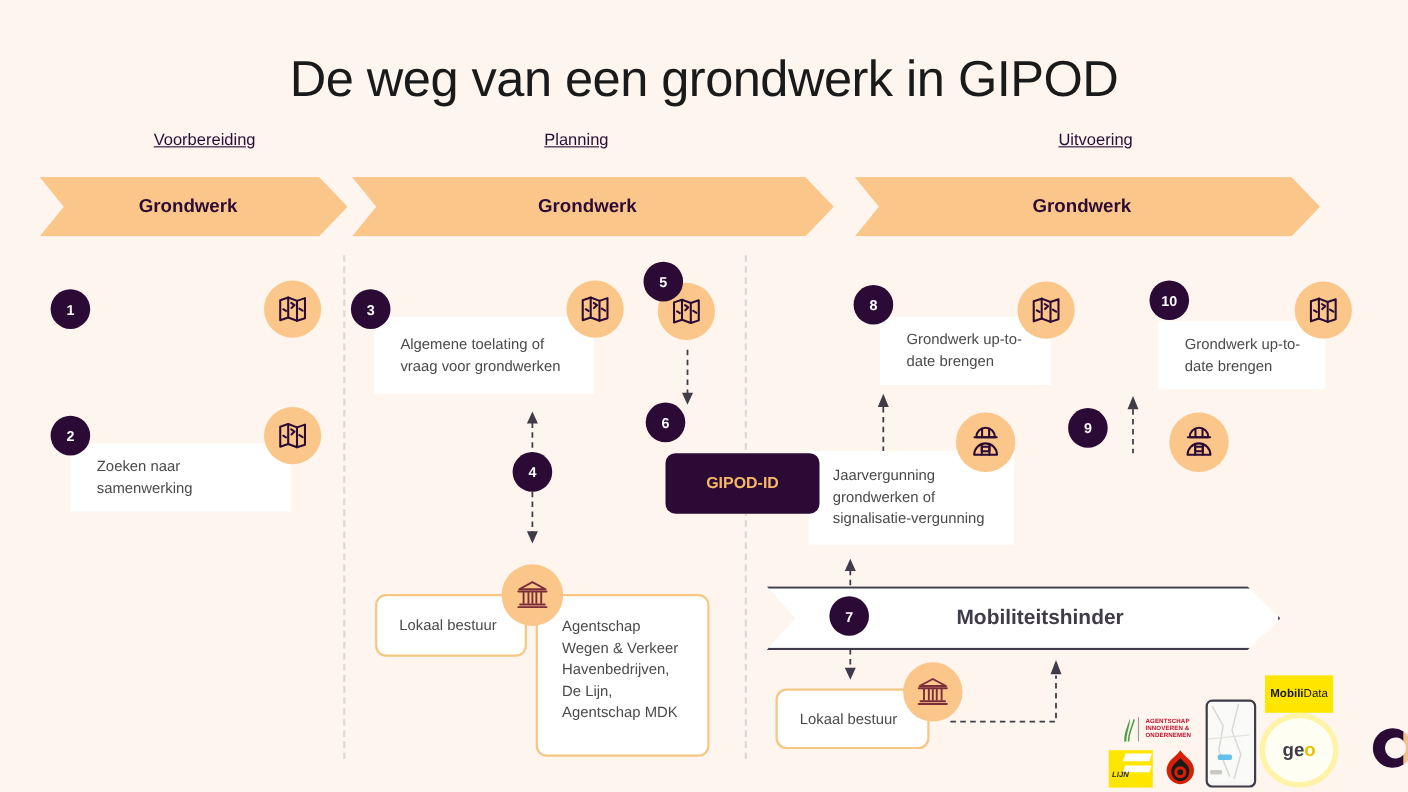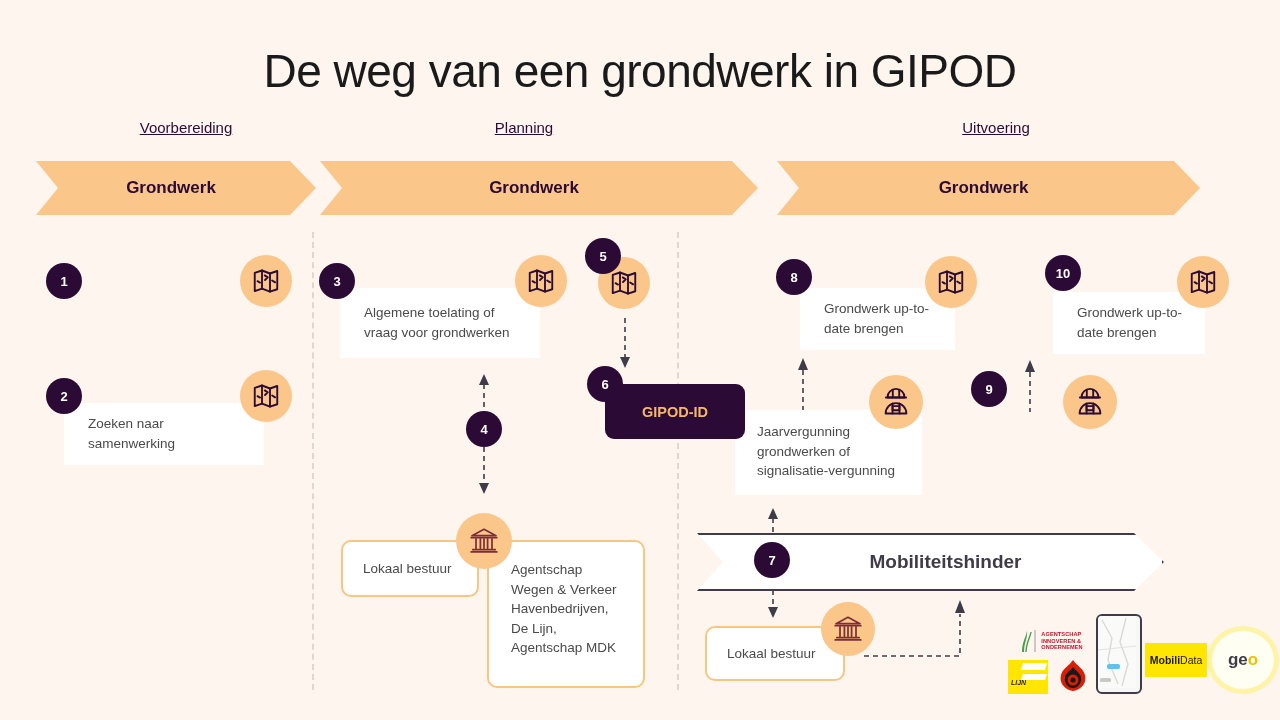--- a/index.html
+++ b/index.html
@@ -97,20 +97,21 @@
     z-index:5;
   }
   .icon-circle svg{display:block;}
 
   
   #gipod-id-box{
     background:#2B0B35;
     border-radius:9px;
     display:flex;align-items:center;justify-content:center;
     z-index:4;
+    margin-top:28px;
   }
   #gipod-id-box .gid-text{
     color:#F6B867;
     font-size:14.5px;
     font-weight:bold;
   }
 
   
   #mobiliteit-banner{
     border:2px solid #3F3B49;
@@ -449,21 +450,21 @@
       <svg width="38" height="72" viewBox="0 0 38 72">
         <rect x="0" y="0" width="38" height="72" fill="#FAFAF8"></rect>
         <path d="M4 4 L14 22 L10 44 L20 68" stroke="#D9D9D5" stroke-width="1.4" fill="none"></path>
         <path d="M28 2 L22 26 L30 48 L24 70" stroke="#D9D9D5" stroke-width="1.4" fill="none"></path>
         <path d="M0 34 L38 30" stroke="#E2E2DE" stroke-width="1.2" fill="none"></path>
         <rect x="9" y="48" width="13" height="5" rx="2" fill="#63C0EA"></rect>
         <rect x="2" y="62" width="11" height="4" rx="1.5" fill="#C9C9C4"></rect>
       </svg>
     </div>
 
-    <div style="display:flex;align-items:center;">
+    <div style="display:flex;flex-direction:column;align-items:center;">
       <div class="logo-box lg-mobilidata">
         <span style="font-weight:bold;">Mobili</span>
           <span style="font-weight:normal;">Data</span>
       </div>
       <div class="logo-box lg-geo">
         <span>ge</span>
           <span class="geo-o">o</span>
       </div>
     </div>
 

